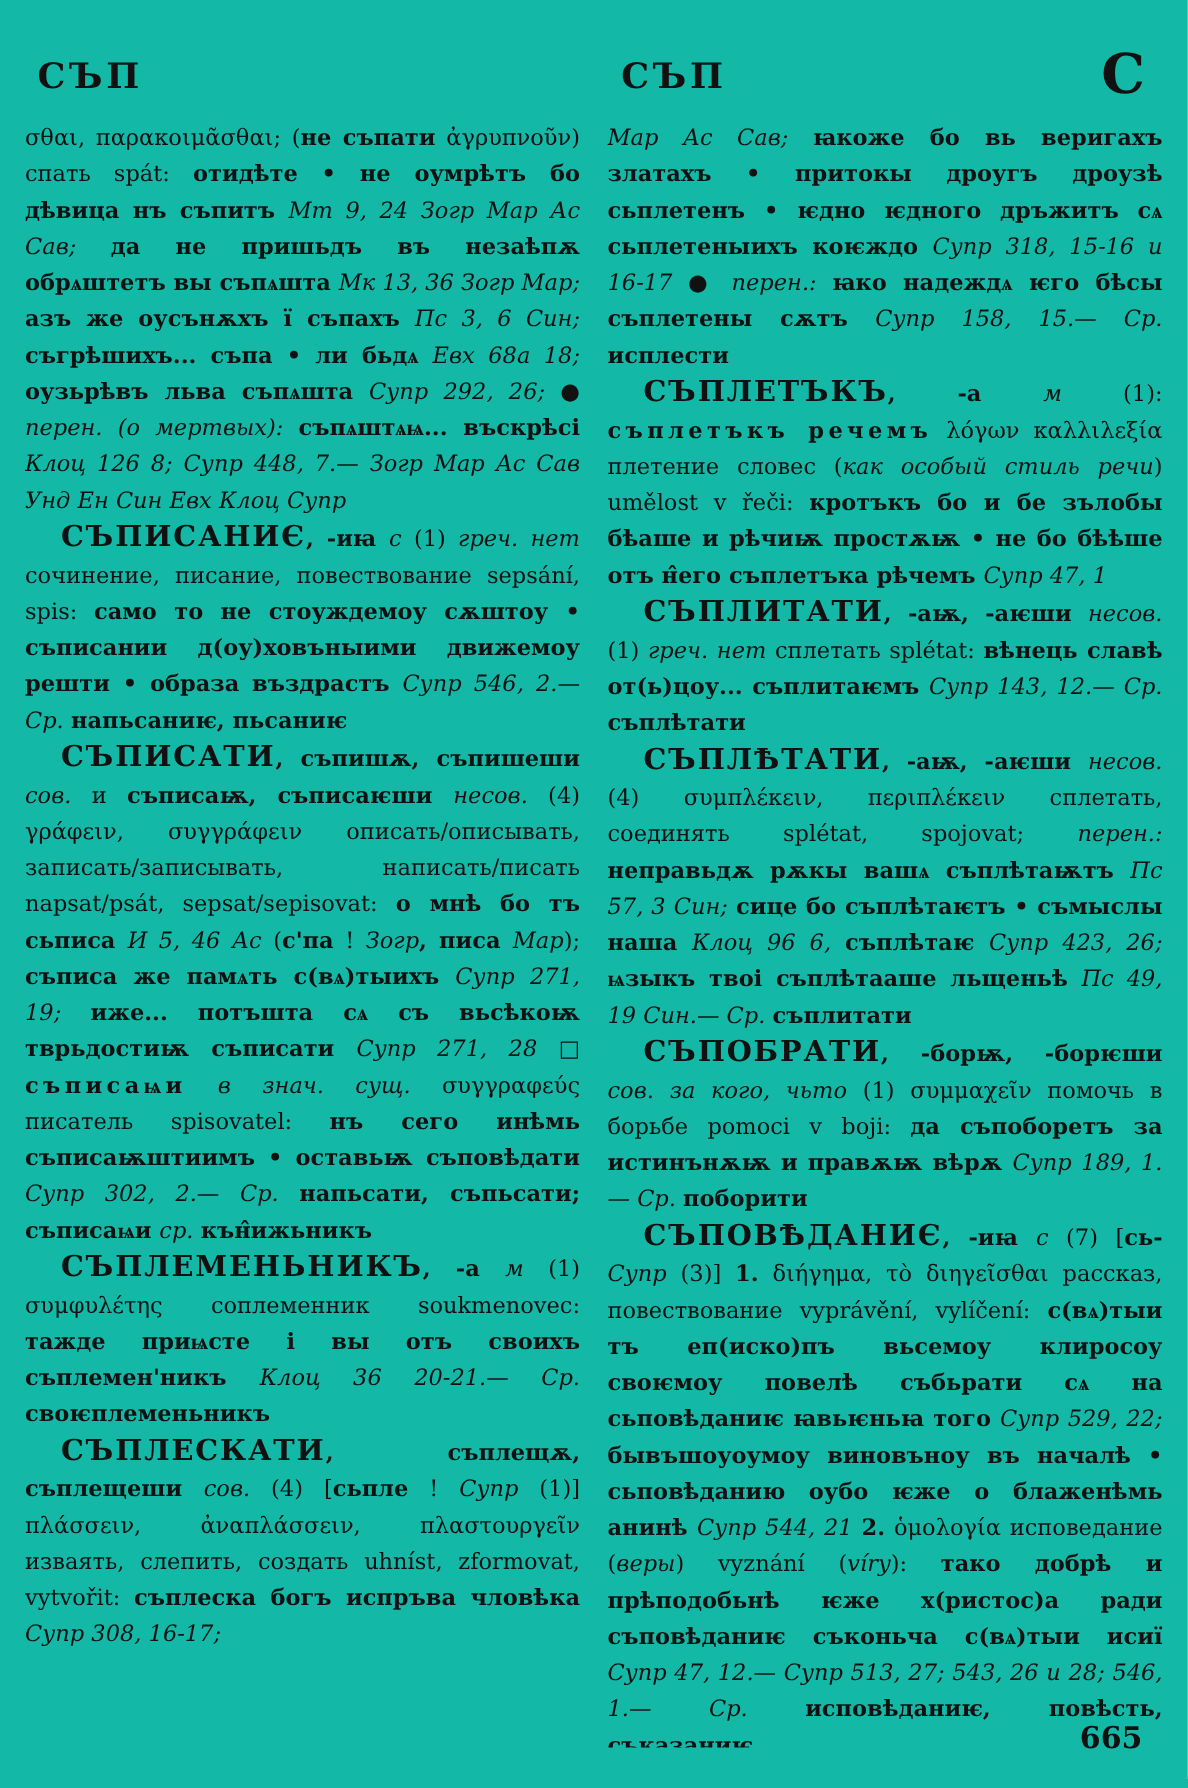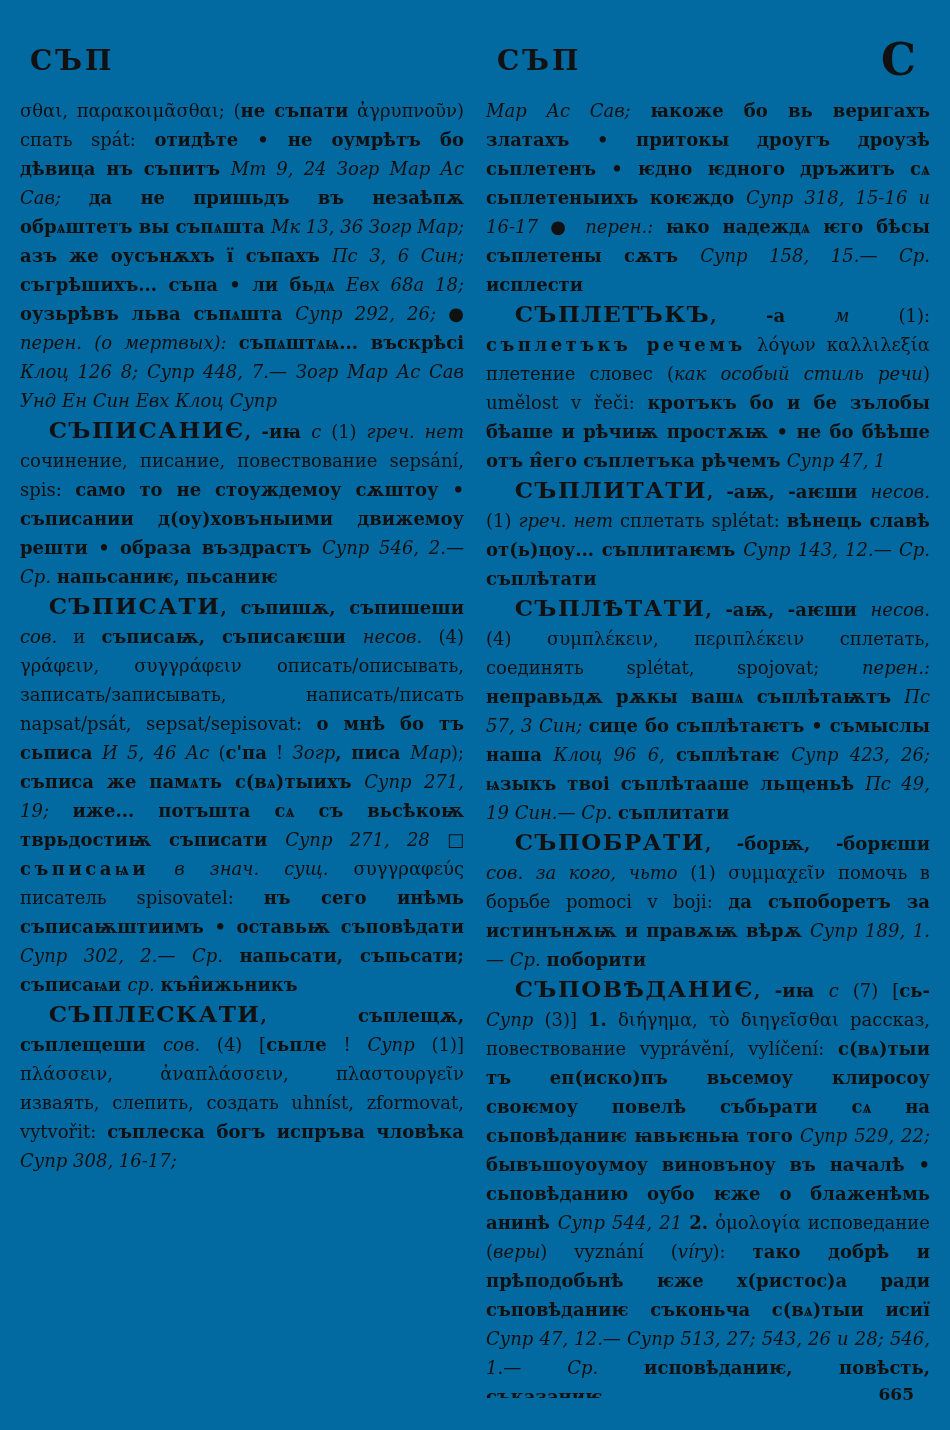--- a/index.html
+++ b/index.html
@@ -1,50 +1,51 @@
 <!DOCTYPE html>
 <html><head>
 <meta charset="utf-8">
 <style>
   html,body{margin:0;padding:0;}
   body{width:950px;height:1430px;background:#fdfdfb;overflow:hidden;
        font-family:"DejaVu Serif",serif;color:#111;}
-  .page{position:relative;width:950px;height:1430px;background:#0369a1;text-decoration:underline;}
+  .page{position:relative;width:950px;height:1430px;background:#14b8a6;text-decoration:underline;}
   .runhead{position:absolute;top:38px;left:0;right:0;height:52px;}
   .head-left{position:absolute;left:30px;top:6px;font-weight:bold;font-size:28px;letter-spacing:3px;}
   .head-center{position:absolute;left:497px;top:6px;font-weight:bold;font-size:28px;letter-spacing:3px;}
   .head-letter{position:absolute;right:34px;top:-4px;font-weight:bold;font-size:44px;}
   .columns{position:absolute;top:96px;left:20px;width:910px;height:1302px;
            display:flex;gap:22px;overflow:hidden;}
   .col{width:448px;height:100%;overflow:hidden;font-size:18px;line-height:29px;
        text-align:justify;overflow-wrap:break-word;}
   .para{margin:0;}
   .para.indent{text-indent:1.6em;}
   .run-hw{font-weight:bold;letter-spacing:1.5px;font-size:23px;}
   .run-cs{font-weight:bold;}
   .run-csp{font-weight:bold;letter-spacing:3.5px;}
   .run-it{font-style:italic;}
   .run-b{font-weight:bold;}
-  .pageno{position:absolute;right:36px;bottom:26px;font-weight:bold;font-size:17px;}
+  .pageno{position:absolute;right:36px;bottom:26px;font-weight:bold;font-size:24px;}
 </style>
 </head>
 <body>
 
 <div class="page">
   <div class="runhead">
     <span class="head-left">СЪП</span>
     <span class="head-center">СЪП</span>
     <span class="head-letter">С</span>
   </div>
 
   <div class="columns">
     <div class="col">
         <p class="para"><span class="run-rm">σθαι, παρακοιμᾶσθαι; (</span><span class="run-cs">не съпати</span><span class="run-rm"> ἀγρυπνοῦν) спать spát: </span><span class="run-cs">отидѣте • не оумрѣтъ бо дѣвица нъ съпитъ </span><span class="run-it">Мт 9, 24 Зогр Мар Ас Сав; </span><span class="run-cs">да не пришьдъ въ незаѣпѫ обрѧштетъ вы съпѧшта </span><span class="run-it">Мк 13, 36 Зогр Мар; </span><span class="run-cs">азъ же оусънѫхъ ї съпахъ </span><span class="run-it">Пс 3, 6 Син; </span><span class="run-cs">съгрѣшихъ... съпа • ли бьдѧ </span><span class="run-it">Евх 68а 18; </span><span class="run-cs">оузьрѣвъ льва съпѧшта </span><span class="run-it">Супр 292, 26; </span><span class="run-rm">● </span><span class="run-it">перен. (о мертвых): </span><span class="run-cs">съпѧштѧѩ... въскрѣсі </span><span class="run-it">Клоц 126 8; Супр 448, 7.— Зогр Мар Ас Сав Унд Ен Син Евх Клоц Супр</span></p>
         <p class="para indent"><span class="run-hw">СЪПИСАНИЄ</span><span class="run-cs">, -иꙗ </span><span class="run-it">с</span><span class="run-rm"> (1) </span><span class="run-it">греч. нет</span><span class="run-rm"> сочинение, писание, повествование sepsání, spis: </span><span class="run-cs">само то не стоуждемоу сѫштоу • съписании д(оу)ховъныими движемоу решти • образа въздрастъ </span><span class="run-it">Супр 546, 2.— Ср. </span><span class="run-cs">напьсаниѥ, пьсаниѥ</span></p>
         <p class="para indent"><span class="run-hw">СЪПИСАТИ</span><span class="run-cs">, съпишѫ, съпишеши </span><span class="run-it">сов.</span><span class="run-rm"> и </span><span class="run-cs">съписаѭ, съписаѥши </span><span class="run-it">несов.</span><span class="run-rm"> (4) γράφειν, συγγράφειν описать/описывать, записать/записывать, написать/писать napsat/psát, sepsat/sepisovat: </span><span class="run-cs">о мнѣ бо тъ сьписа </span><span class="run-it">И 5, 46 Ас</span><span class="run-rm"> (</span><span class="run-cs">с'па</span><span class="run-rm"> ! </span><span class="run-it">Зогр</span><span class="run-cs">, писа </span><span class="run-it">Мар</span><span class="run-rm">); </span><span class="run-cs">съписа же памѧть с(вѧ)тыихъ </span><span class="run-it">Супр 271, 19; </span><span class="run-cs">иже... потъшта сѧ съ вьсѣкоѭ тврьдостиѭ съписати </span><span class="run-it">Супр 271, 28</span><span class="run-rm"> □ </span><span class="run-csp">съписаѩи</span><span class="run-rm"> </span><span class="run-it">в знач. сущ.</span><span class="run-rm"> συγγραφεύς писатель spisovatel: </span><span class="run-cs">нъ сего инѣмь съписаѭштиимъ • оставьѭ съповѣдати </span><span class="run-it">Супр 302, 2.— Ср. </span><span class="run-cs">напьсати, съпьсати; съписаѩи </span><span class="run-it">ср. </span><span class="run-cs">кън̂ижьникъ</span></p>
+        <p class="para indent"><span class="run-hw">СЪПЛЕМЕНЬНИКЪ</span><span class="run-cs">, -а </span><span class="run-it">м</span><span class="run-rm"> (1) συμφυλέτης соплеменник soukmenovec: </span><span class="run-cs">тажде приѩсте і вы отъ своихъ съплемен'никъ </span><span class="run-it">Клоц 36 20-21.— Ср. </span><span class="run-cs">своѥплеменьникъ</span></p>
         <p class="para indent"><span class="run-hw">СЪПЛЕСКАТИ</span><span class="run-cs">, съплещѫ, съплещеши </span><span class="run-it">сов.</span><span class="run-rm"> (4) [</span><span class="run-cs">сьпле</span><span class="run-rm"> ! </span><span class="run-it">Супр</span><span class="run-rm"> (1)] πλάσσειν, ἀναπλάσσειν, πλαστουργεῖν изваять, слепить, создать uhníst, zformovat, vytvořit: </span><span class="run-cs">съплеска богъ испръва чловѣка </span><span class="run-it">Супр 308, 16-17; </span></p>
       </div>
     <div class="col">
         <p class="para"><span class="run-it">Мар Ас Сав; </span><span class="run-cs">ꙗкоже бо вь веригахъ златахъ • притокы дроугъ дроузѣ сьплетенъ • ѥдно ѥдного дръжитъ сѧ сьплетеныихъ коѥждо </span><span class="run-it">Супр 318, 15-16 и 16-17</span><span class="run-rm"> ● </span><span class="run-it">перен.: </span><span class="run-cs">ꙗко надеждѧ ѥго бѣсы съплетены сѫтъ </span><span class="run-it">Супр 158, 15.— Ср. </span><span class="run-cs">исплести</span></p>
         <p class="para indent"><span class="run-hw">СЪПЛЕТЪКЪ</span><span class="run-cs">, -а </span><span class="run-it">м</span><span class="run-rm"> (1): </span><span class="run-csp">съплетъкъ речемъ</span><span class="run-rm"> λόγων καλλιλεξία плетение словес (</span><span class="run-it">как особый стиль речи</span><span class="run-rm">) umělost v řeči: </span><span class="run-cs">кротъкъ бо и бе зълобы бѣаше и рѣчиѭ простѫѭ • не бо бѣѣше отъ н̂его съплетъка рѣчемъ </span><span class="run-it">Супр 47, 1</span></p>
         <p class="para indent"><span class="run-hw">СЪПЛИТАТИ</span><span class="run-cs">, -аѭ, -аѥши </span><span class="run-it">несов.</span><span class="run-rm"> (1) </span><span class="run-it">греч. нет</span><span class="run-rm"> сплетать splétat: </span><span class="run-cs">вѣнець славѣ от(ь)цоу... съплитаѥмъ </span><span class="run-it">Супр 143, 12.— Ср. </span><span class="run-cs">съплѣтати</span></p>
         <p class="para indent"><span class="run-hw">СЪПЛѢТАТИ</span><span class="run-cs">, -аѭ, -аѥши </span><span class="run-it">несов.</span><span class="run-rm"> (4) συμπλέκειν, περιπλέκειν сплетать, соединять splétat, spojovat; </span><span class="run-it">перен.: </span><span class="run-cs">неправьдѫ рѫкы вашѧ съплѣтаѭтъ </span><span class="run-it">Пс 57, 3 Син; </span><span class="run-cs">сице бо съплѣтаѥтъ • съмыслы наша </span><span class="run-it">Клоц 96 6, </span><span class="run-cs">съплѣтаѥ </span><span class="run-it">Супр 423, 26; </span><span class="run-cs">ѩзыкъ твоі съплѣтааше льщеньѣ </span><span class="run-it">Пс 49, 19 Син.— Ср. </span><span class="run-cs">съплитати</span></p>
         <p class="para indent"><span class="run-hw">СЪПОБРАТИ</span><span class="run-cs">, -борѭ, -борѥши </span><span class="run-it">сов. за кого, чьто</span><span class="run-rm"> (1) συμμαχεῖν помочь в борьбе pomoci v boji: </span><span class="run-cs">да съпоборетъ за истинънѫѭ и правѫѭ вѣрѫ </span><span class="run-it">Супр 189, 1.— Ср. </span><span class="run-cs">поборити</span></p>
         <p class="para indent"><span class="run-hw">СЪПОВѢДАНИЄ</span><span class="run-cs">, -иꙗ </span><span class="run-it">с</span><span class="run-rm"> (7) [</span><span class="run-cs">сь-</span><span class="run-rm"> </span><span class="run-it">Супр</span><span class="run-rm"> (3)] </span><span class="run-b">1.</span><span class="run-rm"> διήγημα, τὸ διηγεῖσθαι рассказ, повествование vyprávění, vylíčení: </span><span class="run-cs">с(вѧ)тыи тъ еп(иско)пъ вьсемоу клиросоу своѥмоу повелѣ събьрати сѧ на сьповѣданиѥ ꙗвьѥньꙗ того </span><span class="run-it">Супр 529, 22; </span><span class="run-cs">бывъшоуоумоу виновъноу въ началѣ • сьповѣданию оубо ѥже о блаженѣмь анинѣ </span><span class="run-it">Супр 544, 21 </span><span class="run-b">2.</span><span class="run-rm"> ὁμολογία исповедание (</span><span class="run-it">веры</span><span class="run-rm">) vyznání (</span><span class="run-it">víry</span><span class="run-rm">): </span><span class="run-cs">тако добрѣ и прѣподобьнѣ ѥже х(ристос)а ради съповѣданиѥ съконьча с(вѧ)тыи исиї </span><span class="run-it">Супр 47, 12.— Супр 513, 27; 543, 26 и 28; 546, 1.— Ср. </span><span class="run-cs">исповѣданиѥ, повѣсть, съказаниѥ</span></p>
         <p class="para indent"><span class="run-hw">СЪПЛЕТЪКЪ</span><span class="run-cs">, -аѭ, -аѥши </span><span class="run-it">сов.</span><span class="run-rm"> (25) [</span></p>

